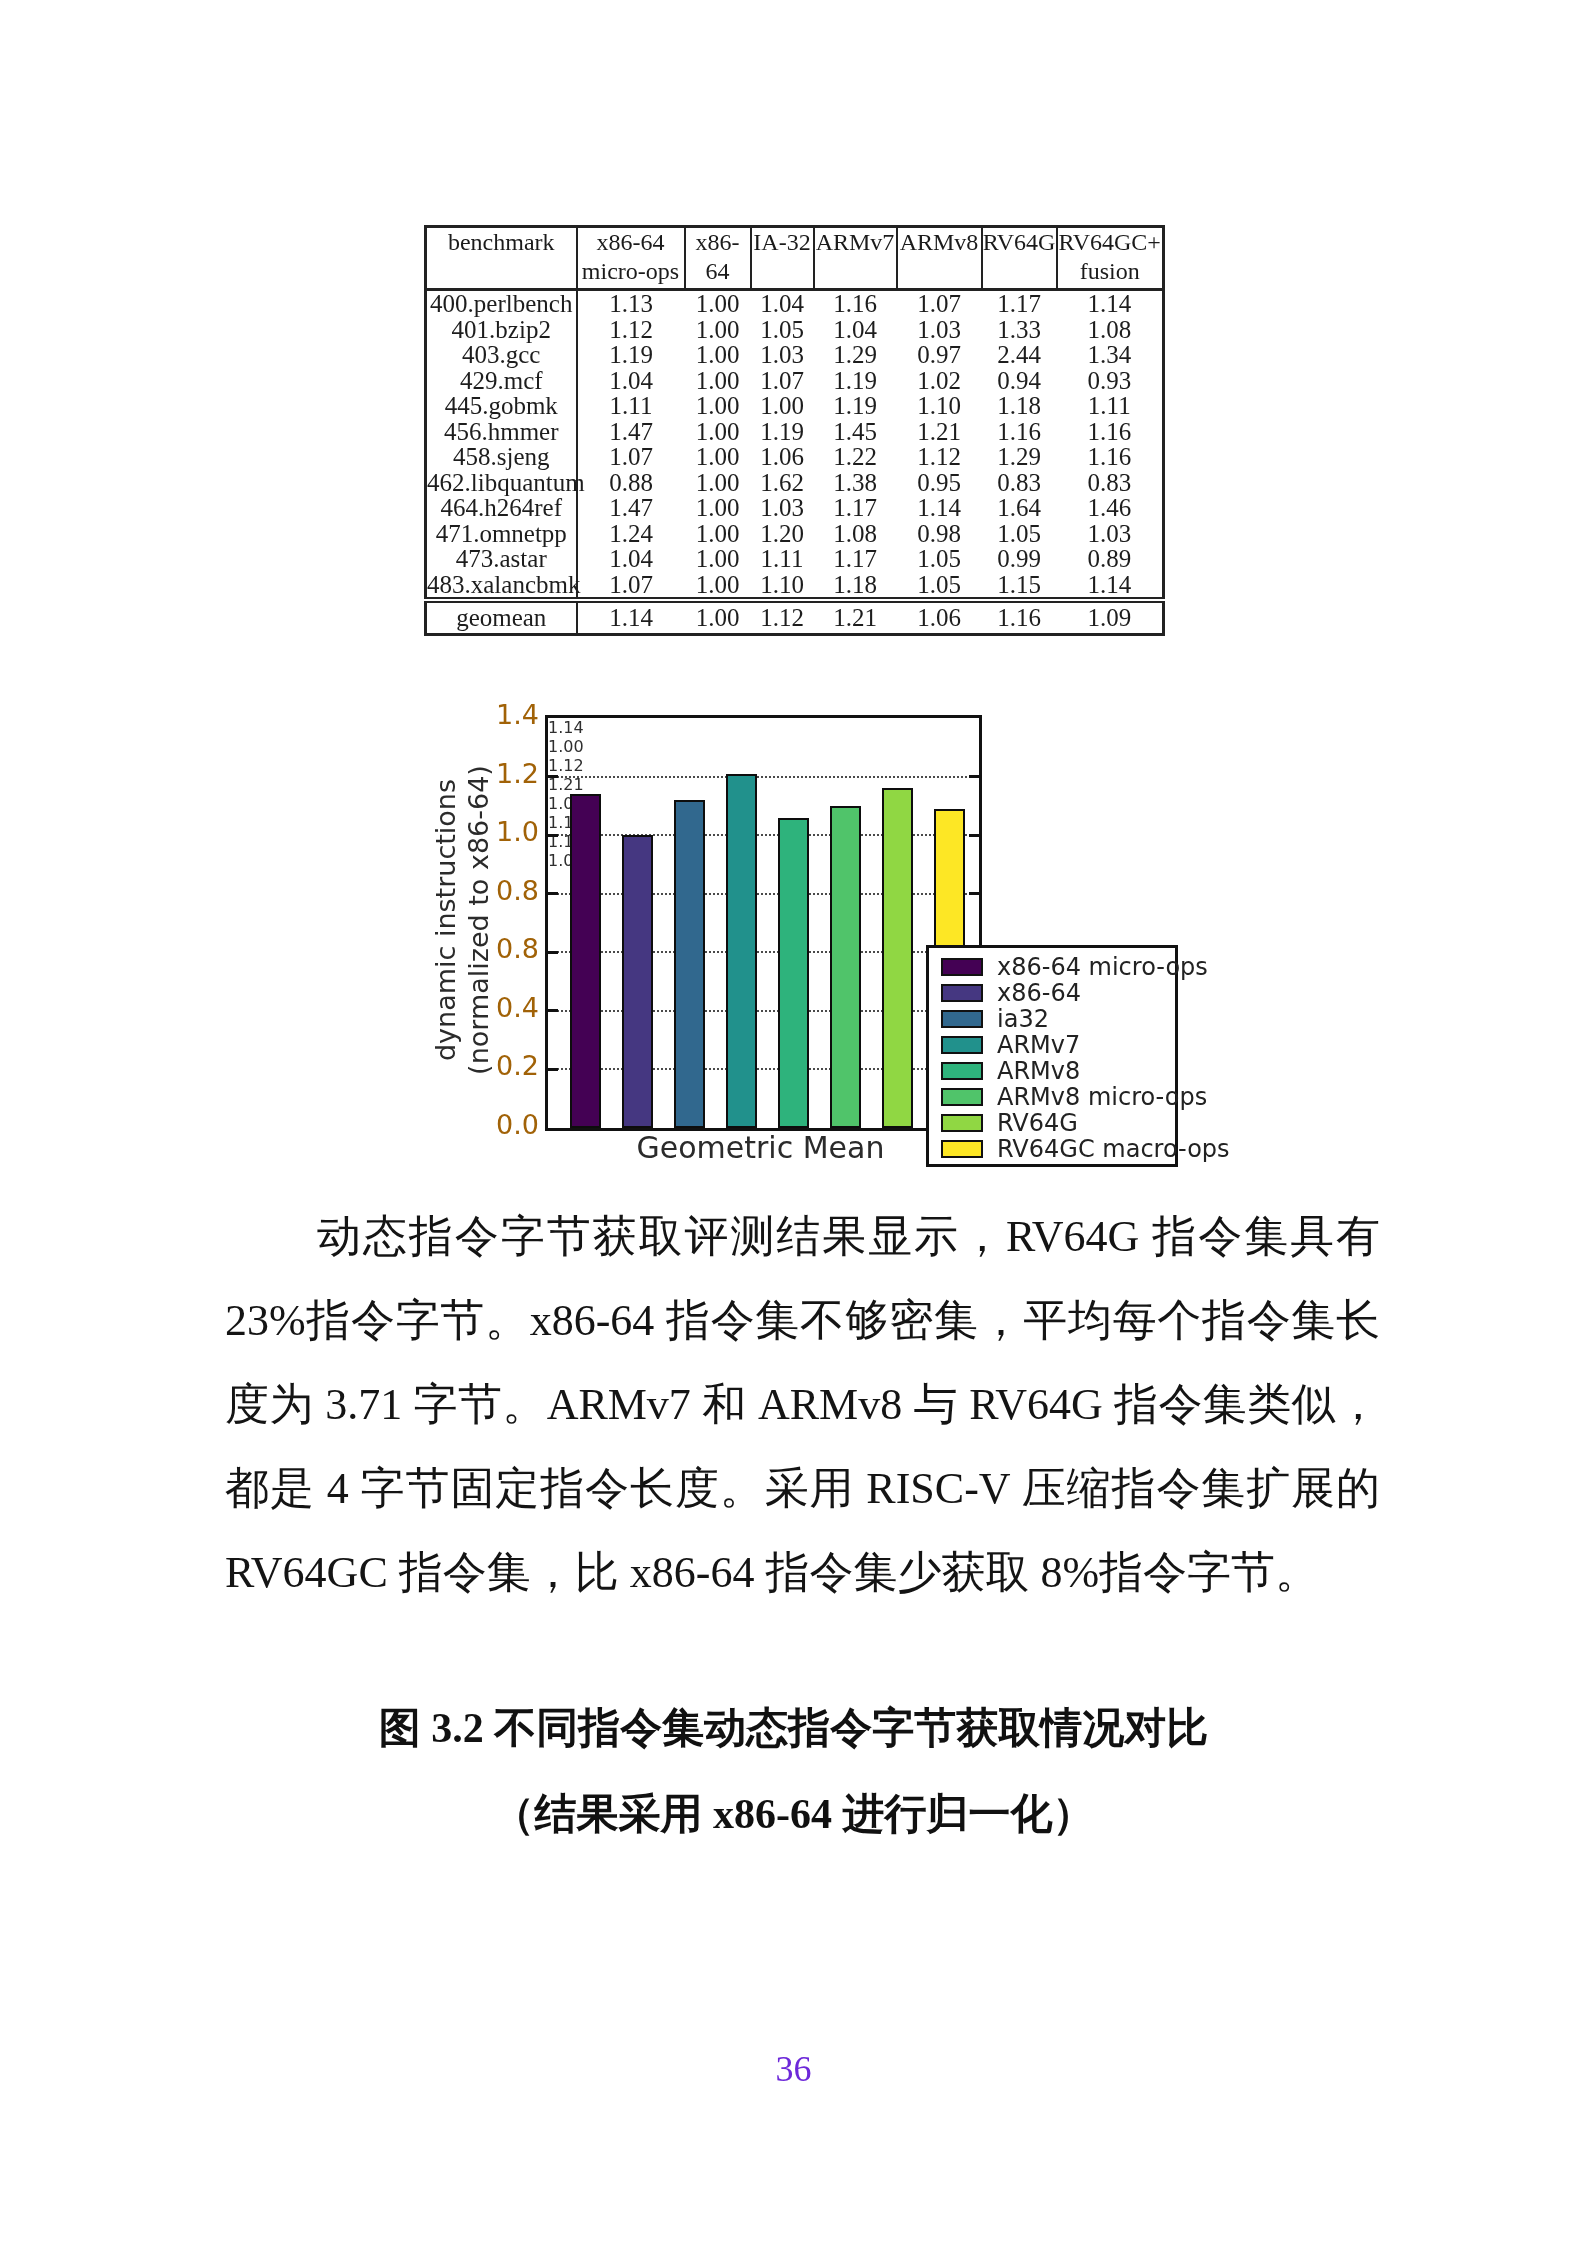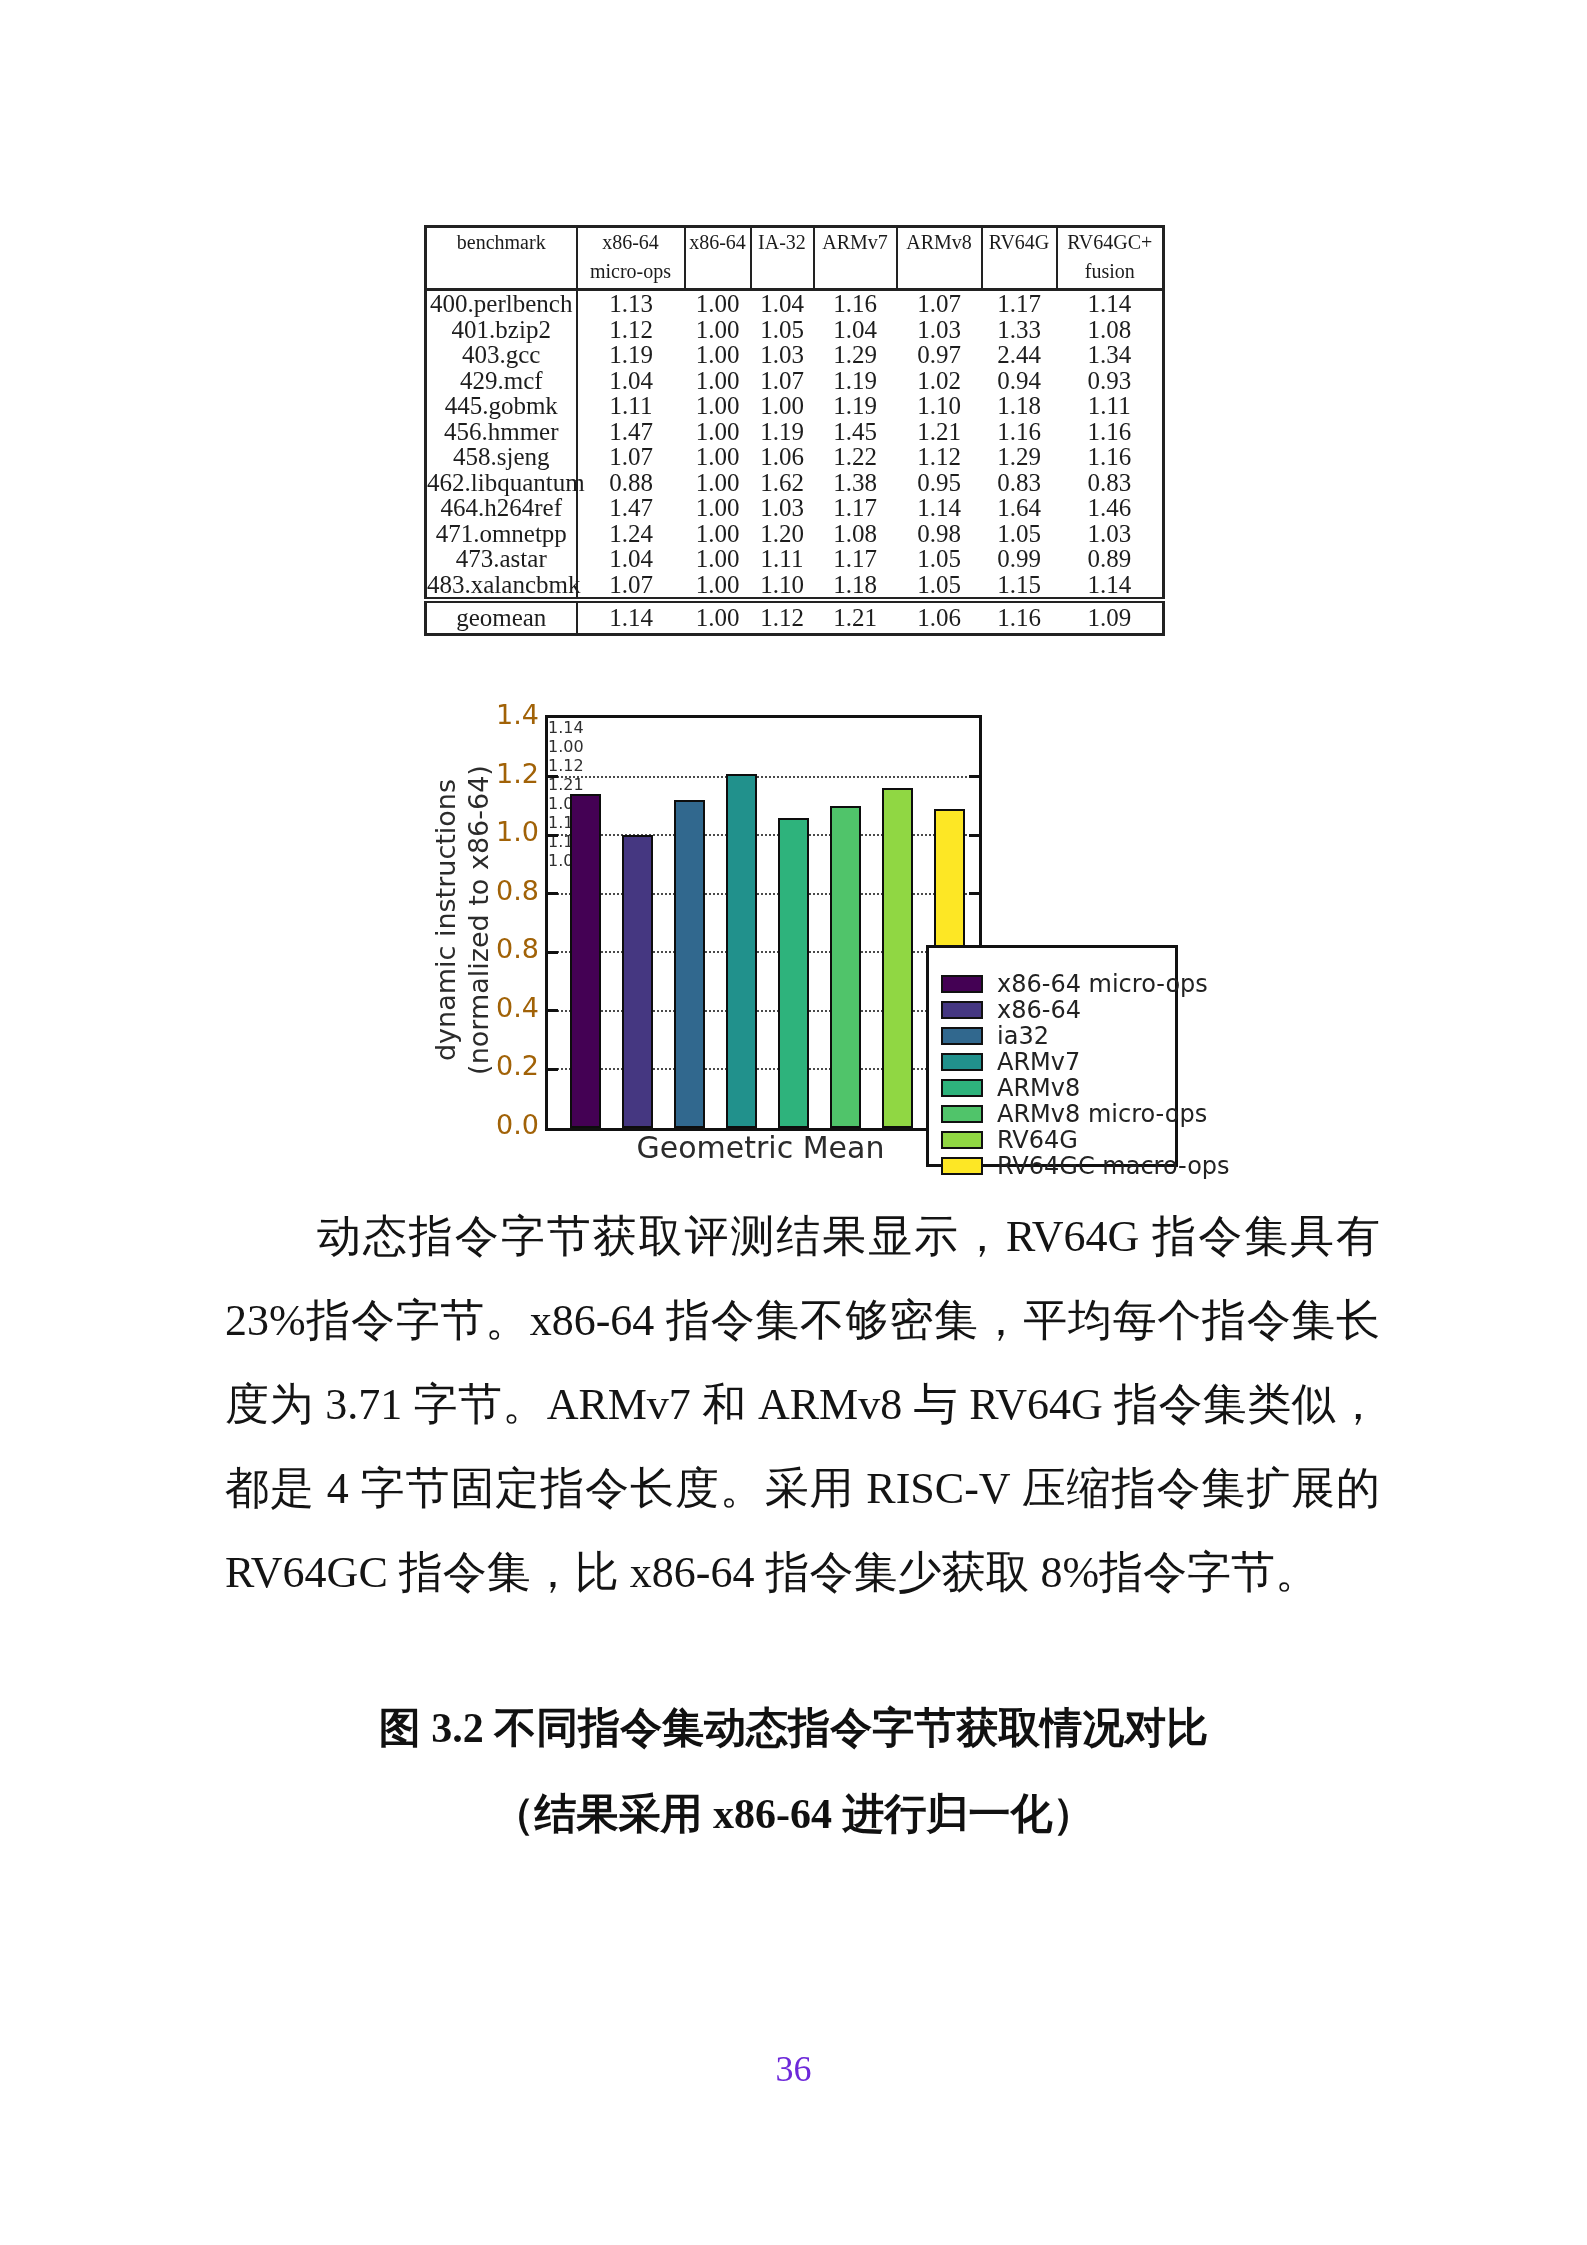--- a/index.html
+++ b/index.html
@@ -6,21 +6,21 @@
   .page{
     position:relative;width:1587px;height:2245px;background:#ffffff;
     font-family:"Liberation Serif","DejaVu Serif",serif;color:#1b1b1b;
     overflow:hidden;margin:0 auto;
   }
   
   .table-wrap{position:absolute;left:424px;top:225px;width:738px;}
   table.bench{border-collapse:collapse;table-layout:fixed;width:738px;border:3px solid #222;}
   table.bench th{
     border:2px solid #222;border-bottom:3px solid #222;
-    font-weight:normal;font-size:20px;line-height:29px;vertical-align:top;
+    font-weight:normal;font-size:24px;line-height:29px;vertical-align:top;
     padding:0;height:60px;text-align:center;
   }
   table.bench td{
     font-size:25px;line-height:25.5px;height:25.5px;padding:0;text-align:center;
     color:#1d1d1d;
   }
   table.bench td:first-child{border-right:2px solid #222;}
   table.bench tr.geomean td{border-top:6px double #222;height:30px;font-family:Liberation Serif, serif;}
   
   .chart{position:absolute;left:380px;top:660px;width:830px;height:530px;
@@ -32,21 +32,21 @@
   .gridline{position:absolute;left:0;right:0;height:0;border-top:2px dotted #4a4a4a;z-index:1;}
   .tickmark{position:absolute;width:10px;height:3px;background:#111;z-index:2;}
   .bar{position:absolute;bottom:0;width:31px;border:2px solid #0d0d0d;box-sizing:border-box;z-index:3;}
   .ytick-label{position:absolute;width:62px;height:28px;line-height:28px;text-align:right;
                font-size:27px;color:#a16207;}
   .ylab{position:absolute;left:82px;top:260px;transform:translate(-50%,-50%) rotate(-90deg);
         text-align:center;font-size:27px;line-height:33px;white-space:nowrap;color:#2b2b2b;}
   .xlab{position:absolute;left:165px;top:470px;width:431px;text-align:center;
         font-size:30px;color:#2b2b2b;}
   .legend{position:absolute;left:546px;top:285px;width:252px;height:222px;background:#fff;
-          border:3px solid #111;z-index:6;box-sizing:border-box;padding-top:23px;}
+          border:3px solid #111;z-index:6;box-sizing:border-box;padding-top:6px;}
   .legend-row{display:flex;align-items:center;height:26px;}
   .legend-swatch{width:38px;height:14px;border:2px solid #111;margin:0 14px 0 12px;flex:none;}
   .legend-label{font-size:24px;color:#222;white-space:nowrap;}
   
   .para{position:absolute;left:225px;top:1195px;width:1155px;font-size:44px;color:#141414;}
   .para-line{height:84px;line-height:84px;text-align:justify;text-align-last:justify;white-space:nowrap;}
   .para-line.indent{text-indent:92px;}
   .para-line.last{text-align-last:left;}
   .figure-caption{position:absolute;left:0;width:1587px;top:1700px;text-align:center;
                   font-size:42px;font-weight:bold;color:#111;}

